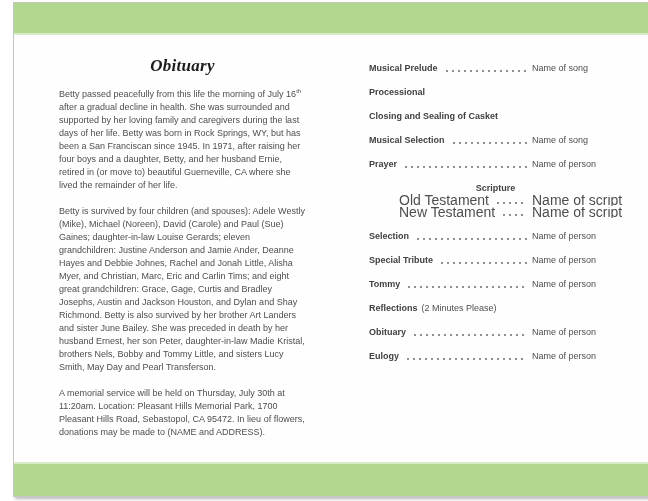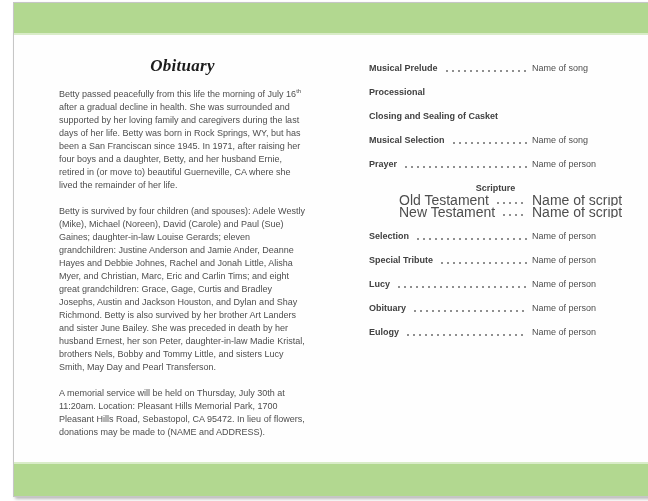--- a/index.html
+++ b/index.html
@@ -139,25 +139,29 @@
           <span class="val">Name of person</span>
         </div>
 
         <div class="row">
           <span class="lbl">Special Tribute</span>
           <span class="leader"></span>
           <span class="val">Name of person</span>
         </div>
 
         <div class="row">
-          <span class="lbl">Lucy</span>
+          <span class="lbl">Tommy</span>
           <span class="leader"></span>
           <span class="val">Name of person</span>
         </div>
 
+        <div class="row">
+          <span class="lbl">Reflections</span>
+          <span class="note">(2 Minutes Please)</span>
+        </div>
 
         <div class="row">
           <span class="lbl">Obituary</span>
           <span class="leader"></span>
           <span class="val">Name of person</span>
         </div>
 
         <div class="row">
           <span class="lbl">Eulogy</span>
           <span class="leader"></span>

